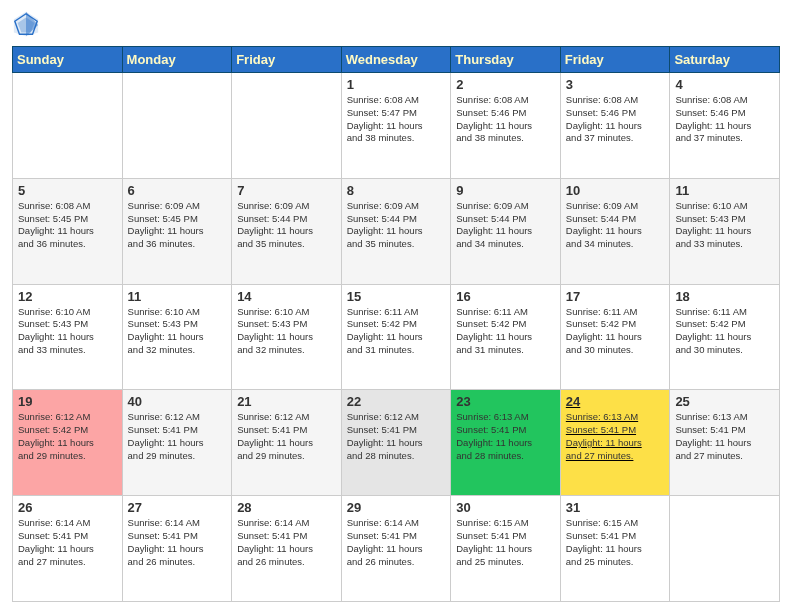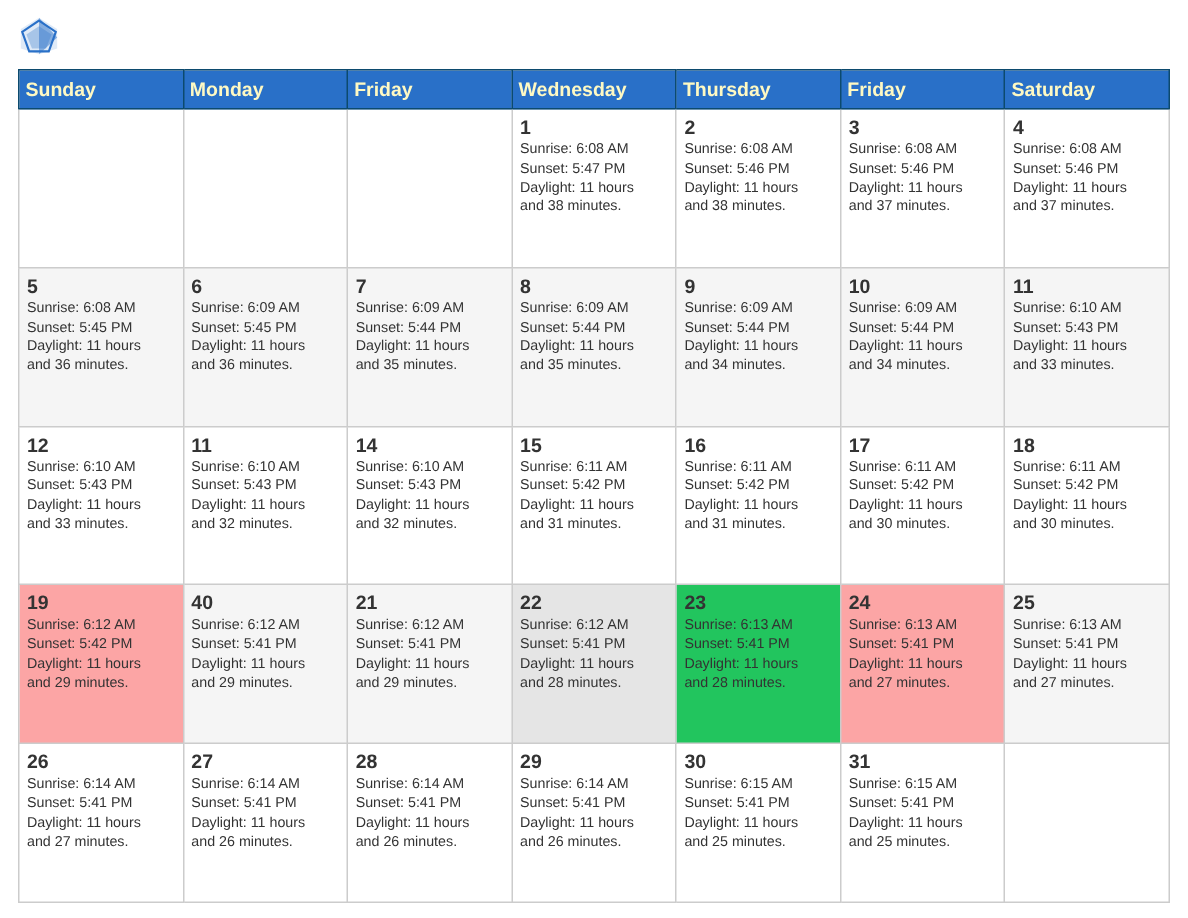--- a/index.html
+++ b/index.html
@@ -302,21 +302,21 @@
 Daylight: 11 hours
 and 28 minutes.</div>
           </td>
           <td style="background: #22c55e;">
             <span class="day-number">23</span>
             <div class="day-info" style="white-space: pre-line;">Sunrise: 6:13 AM
 Sunset: 5:41 PM
 Daylight: 11 hours
 and 28 minutes.</div>
           </td>
-          <td style="background: #fca5a5;">
+          <td style="background: #fde047; text-decoration: underline;">
             <span class="day-number">24</span>
             <div class="day-info" style="white-space: pre-line;">Sunrise: 6:13 AM
 Sunset: 5:41 PM
 Daylight: 11 hours
 and 27 minutes.</div>
           </td>
           <td style="background: rgb(245, 245, 245);">
             <span class="day-number">25</span>
             <div class="day-info" style="white-space: pre-line;">Sunrise: 6:13 AM
 Sunset: 5:41 PM

